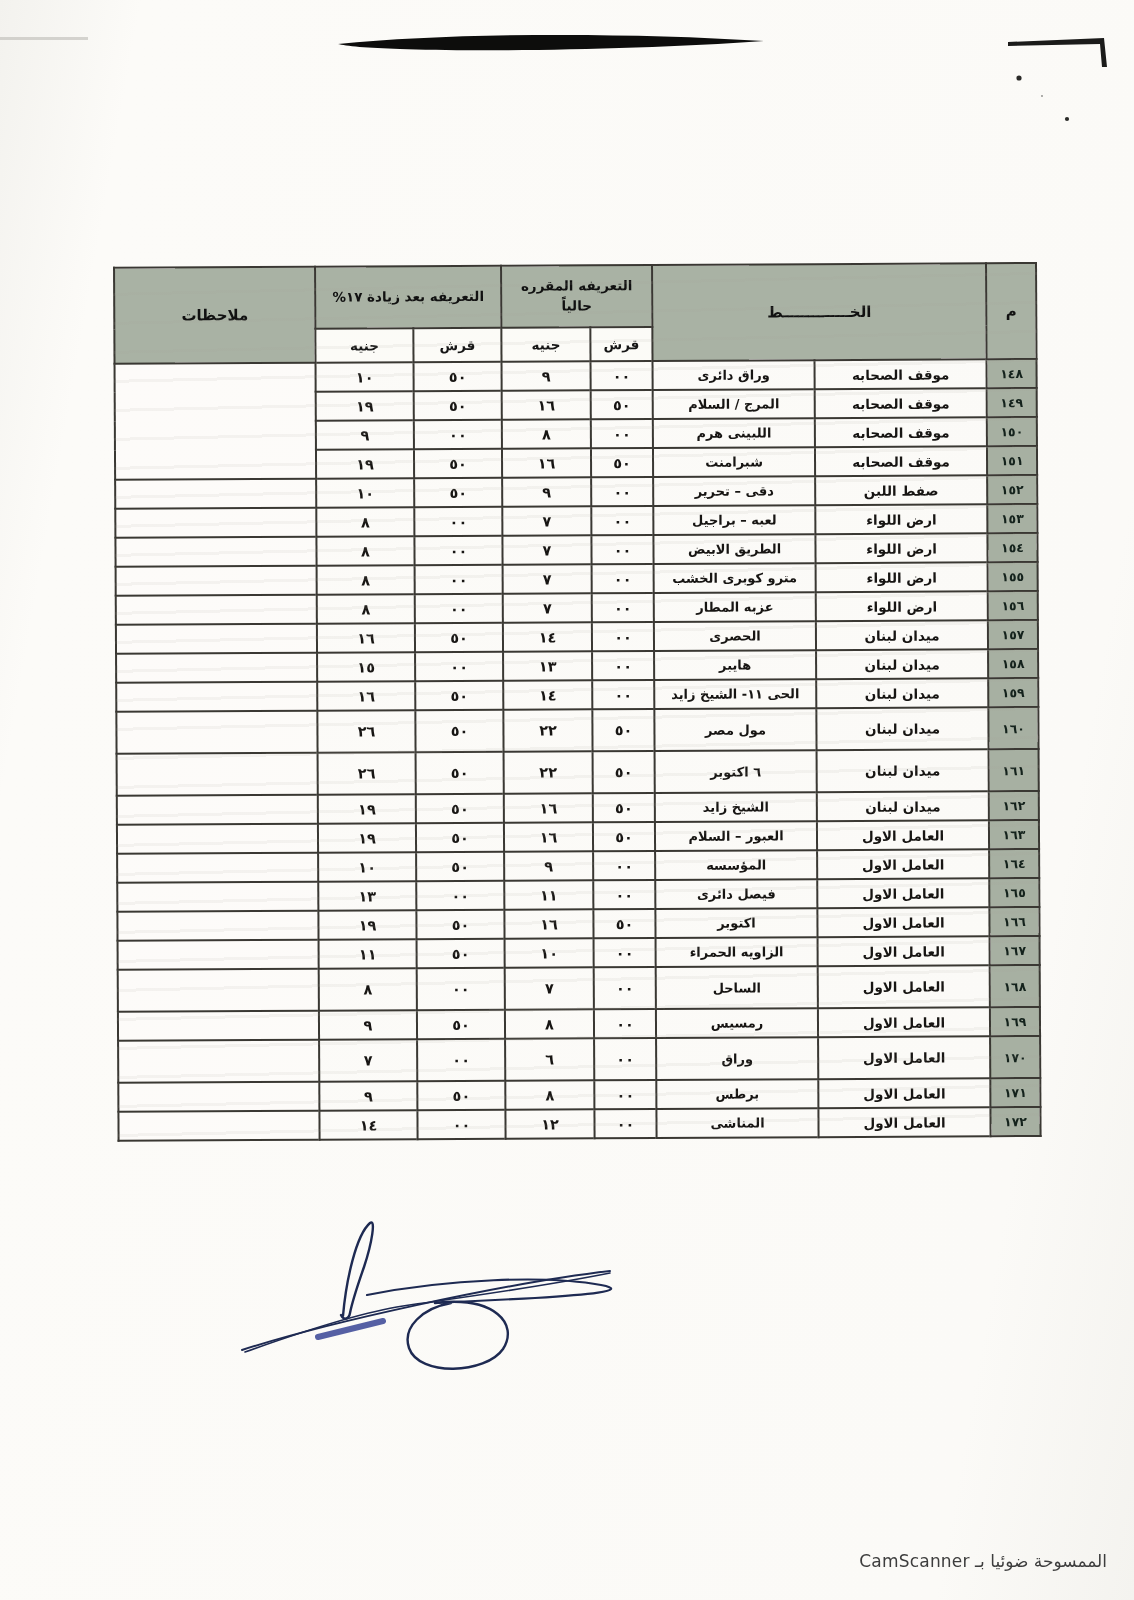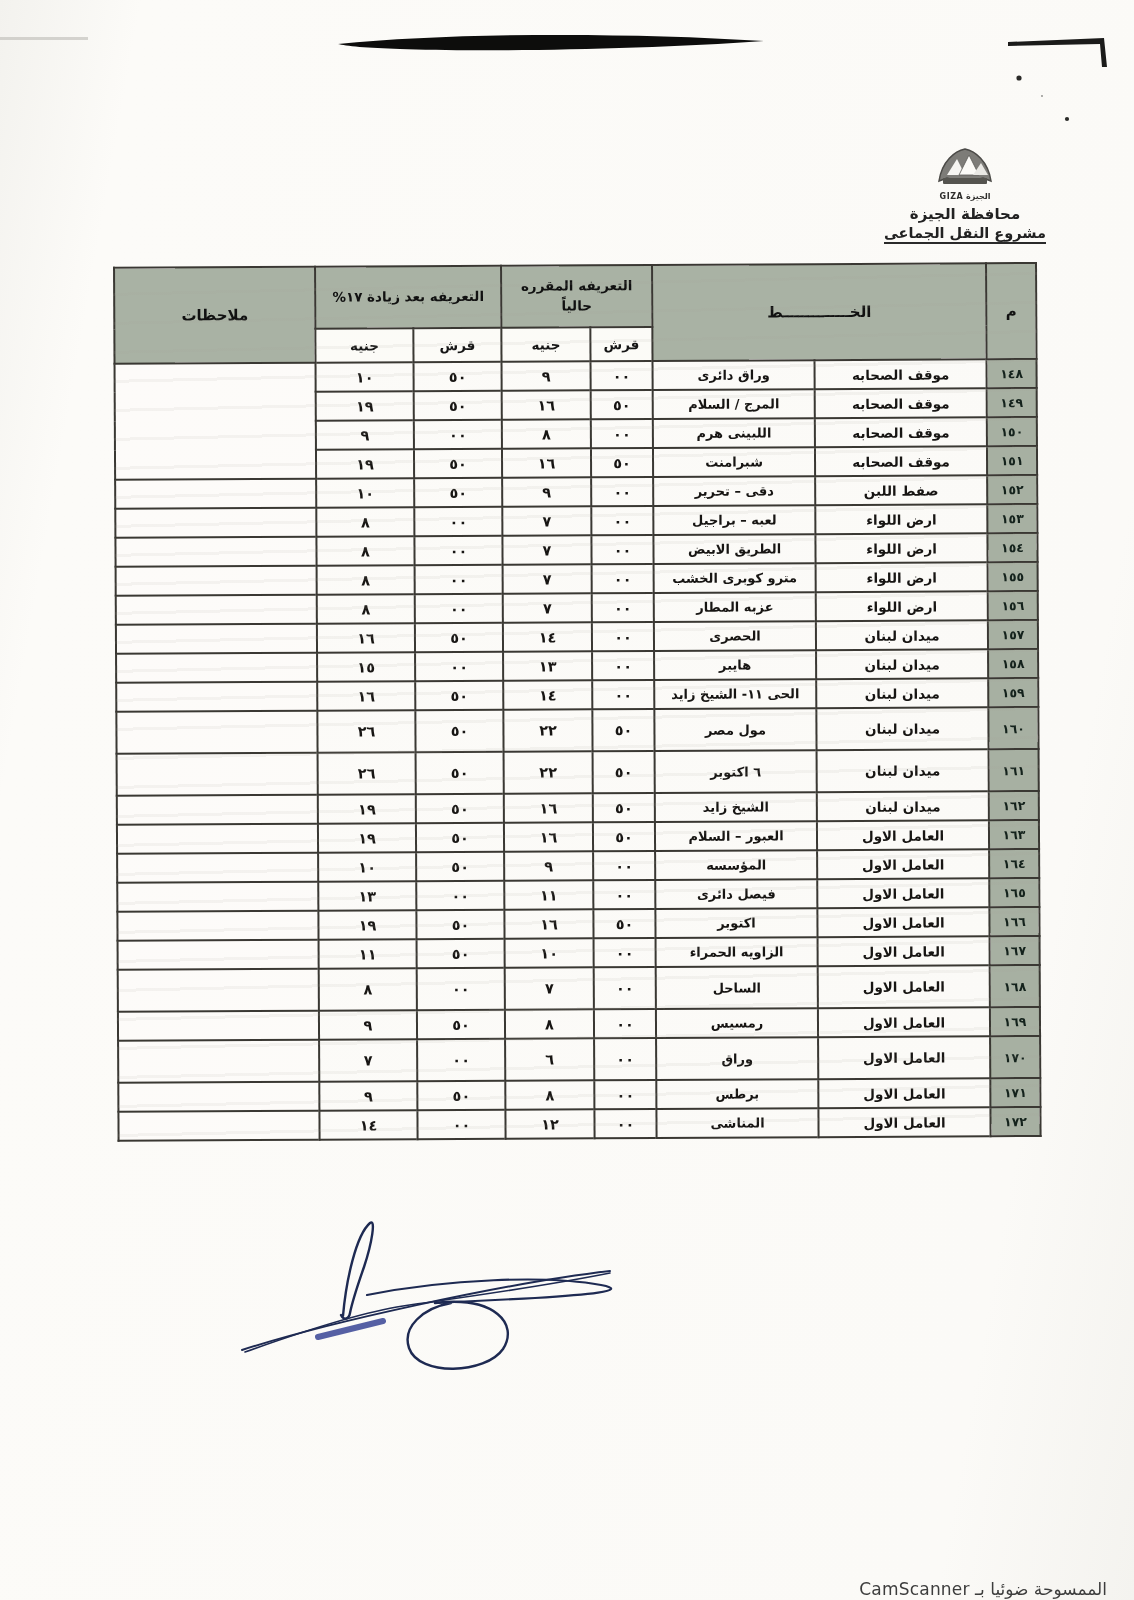--- a/index.html
+++ b/index.html
@@ -44,49 +44,37 @@
   
   .table-wrap::after{
     content:"";position:absolute;inset:0;pointer-events:none;
     background:repeating-linear-gradient(179deg, rgba(164,160,150,0) 0 26px, rgba(164,160,150,.10) 26px 29px);
   }
   
   .signature{position:absolute;left:205px;top:1195px;}
   
   .footer{
     position:absolute;right:27px;top:1551px;direction:rtl;
-    font-size:17px;color:#3d3d3d;letter-spacing:.2px;margin-top:28px;
+    font-size:17px;color:#3d3d3d;letter-spacing:.2px;
   }
 </style>
 </head>
 <body>
 
 <div class="page">
 
   <svg class="artifacts" width="1134" height="180" viewBox="0 0 1134 180">
     <path d="M338 44 C 450 33 620 32 764 41 C 640 50 470 52 400 49 C 368 48 345 46 338 44 Z" fill="#0d0d0c"></path>
     <rect x="0" y="37" width="88" height="3" fill="#b7b4ae" opacity="0.55"></rect>
     <path d="M1008 42 L1104 38 L1107 67 L1102 67 L1100 44 L1008 46 Z" fill="#1b1b1a"></path>
     <circle cx="1019" cy="78" r="2.6" fill="#2a2a28"></circle>
     <circle cx="1067" cy="119" r="2.1" fill="#2a2a28"></circle>
     <circle cx="1042" cy="96" r="0.9" fill="#8a8a86"></circle>
   </svg>
 
-  <div class="letterhead">
-    <svg class="logo" viewBox="0 0 64 46">
-      <path d="M6 36 C9 16 22 6 32 4 C42 6 55 16 58 36 L50 33 L32 38 L14 33 Z" fill="#7d7c78" stroke="#4c4b48" stroke-width="1.5"></path>
-      <path d="M14 30 L24 14 L32 30 Z" fill="#f6f5f2"></path>
-      <path d="M26 30 L36 10 L46 30 Z" fill="#fbfaf7" stroke="#5a5956" stroke-width="0.8"></path>
-      <path d="M40 30 L48 18 L55 30 Z" fill="#e9e8e4"></path>
-      <rect x="10" y="33" width="44" height="6" rx="1" fill="#55544f"></rect>
-    </svg>
-    <div class="logo-caption" dir="rtl">الجيزة GIZA</div>
-    <div class="lh-line1" dir="rtl">محافظة الجيزة</div>
-    <div><span class="lh-line2" dir="rtl">مشروع النقل الجماعى</span></div>
-  </div>
 
   <div class="table-wrap">
     <table class="tariff">
       <colgroup>
         <col style="width:50px">
           <col style="width:172px">
           <col style="width:162px">
         <col style="width:62px">
           <col style="width:89px">
           <col style="width:88px">

